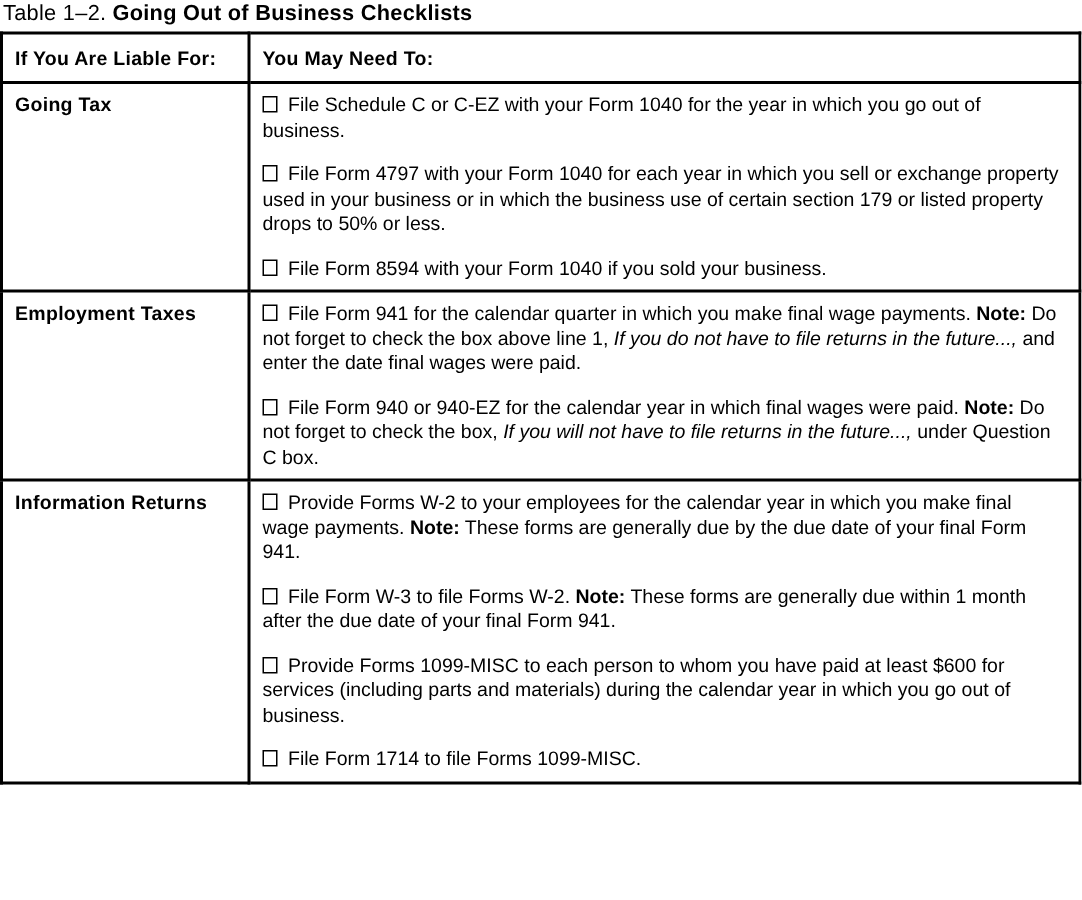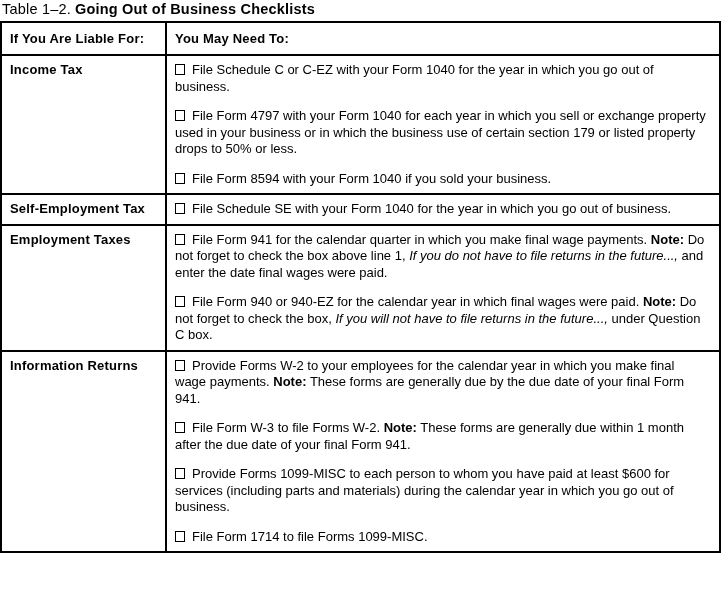--- a/index.html
+++ b/index.html
@@ -91,31 +91,25 @@
         <col class="c2">
       </colgroup>
     <thead>
       <tr>
         <th class="hdr">If You Are Liable For:</th>
         <th class="hdr">You May Need To:</th>
       </tr>
     </thead>
     <tbody id="table-body">
         <tr>
-          <td class="row-label">Income Tax</td>
+          <td class="row-label">Going Tax</td>
           <td class="row-items">
             <div class="item"><span class="checkbox"></span><span>File Schedule C or C-EZ with your Form 1040 for the year in which you go out of business.</span></div>
             <div class="item"><span class="checkbox"></span><span>File Form 4797 with your Form 1040 for each year in which you sell or exchange property used in your business or in which the business use of certain section 179 or listed property drops to 50% or less.</span></div>
             <div class="item"><span class="checkbox"></span><span>File Form 8594 with your Form 1040 if you sold your business.</span></div>
-          </td>
-        </tr>
-        <tr>
-          <td class="row-label">Self-Employment Tax</td>
-          <td class="row-items">
-            <div class="item"><span class="checkbox"></span><span>File Schedule SE with your Form 1040 for the year in which you go out of business.</span></div>
           </td>
         </tr>
         <tr>
           <td class="row-label">Employment Taxes</td>
           <td class="row-items">
             <div class="item"><span class="checkbox"></span><span>File Form 941 for the calendar quarter in which you make final wage payments. </span><b>Note:</b><span> Do not forget to check the box above line 1, </span><i>If you do not have to file returns in the future...,</i><span> and enter the date final wages were paid.</span></div>
             <div class="item"><span class="checkbox"></span><span>File Form 940 or 940-EZ for the calendar year in which final wages were paid. </span><b>Note:</b><span> Do not forget to check the box, </span><i>If you will not have to file returns in the future...,</i><span> under Question C box.</span></div>
           </td>
         </tr>
         <tr>

